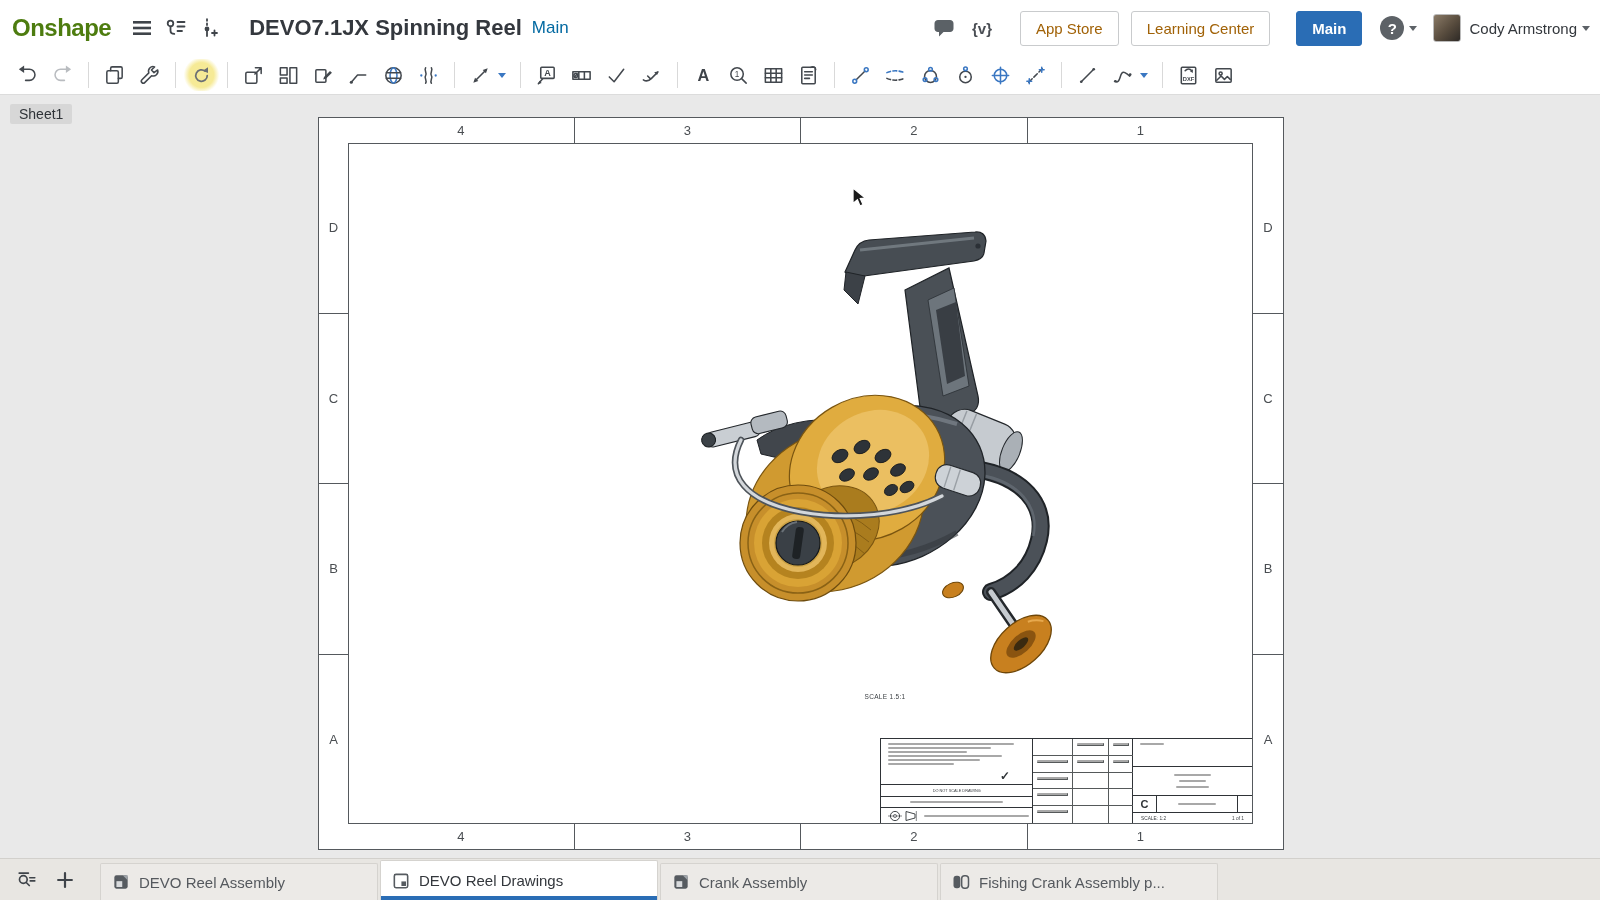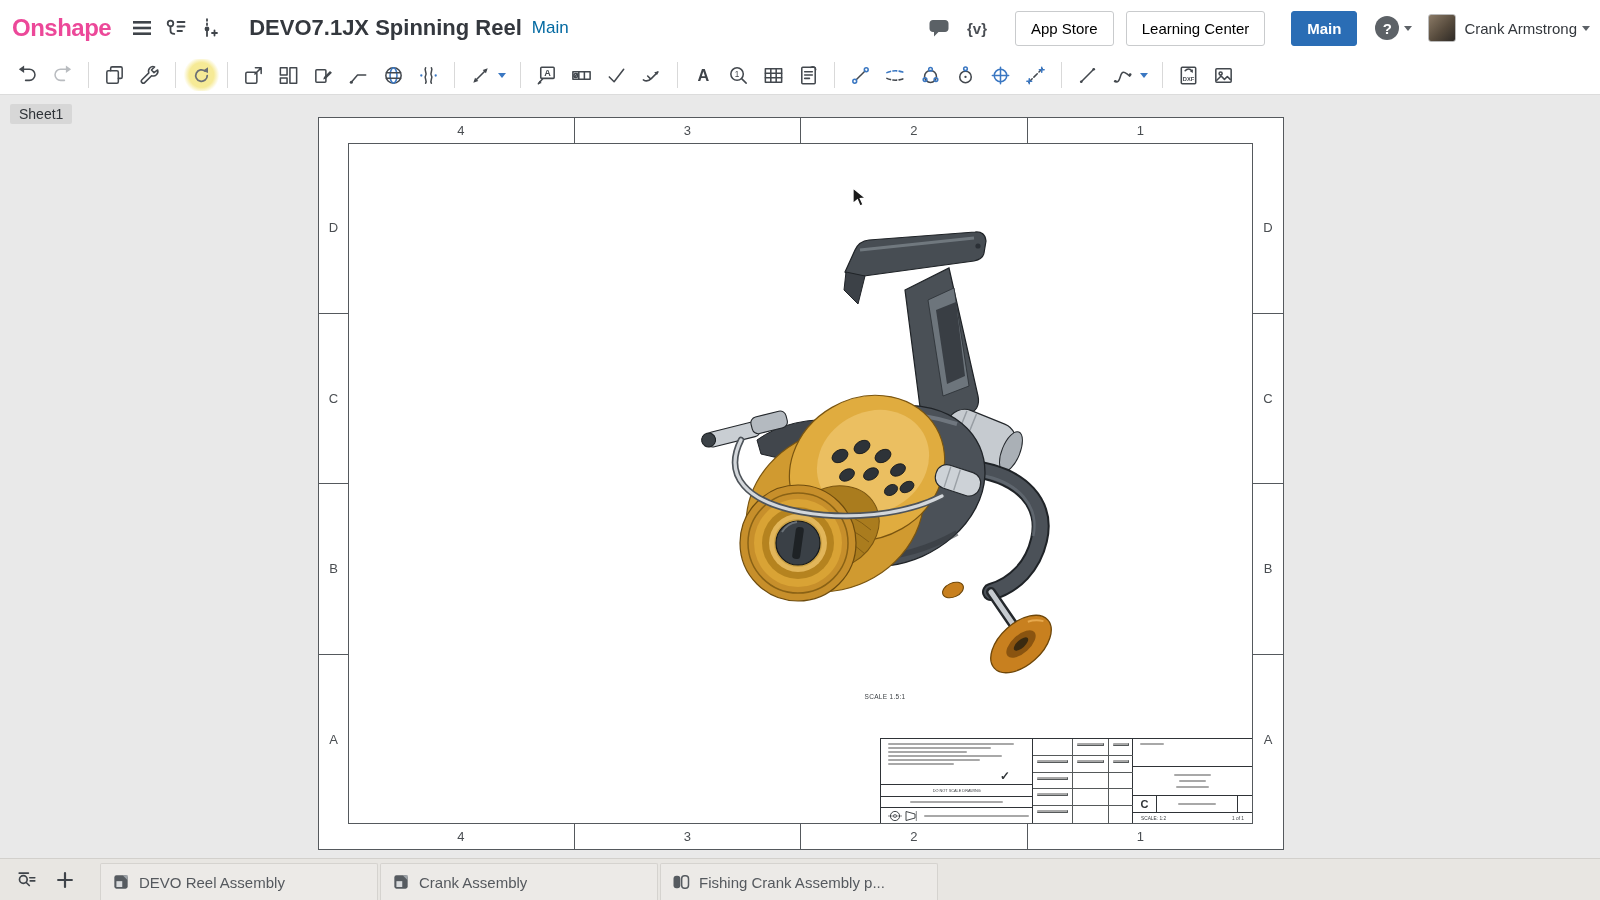--- a/index.html
+++ b/index.html
@@ -2,29 +2,29 @@
 <html><head>
 <meta charset="utf-8">
 <style>
   html,body{margin:0;padding:0;}
   body{width:1600px;height:900px;overflow:hidden;position:relative;background:#fff;
        font-family:"Liberation Sans",sans-serif;-webkit-font-smoothing:antialiased;}
 
   
   .header{position:absolute;left:0;top:0;width:1600px;height:56px;background:#fff;
           display:flex;align-items:center;box-sizing:border-box;}
-  .logo{margin-left:12px;font-size:24px;font-weight:800;color:#ec4899;letter-spacing:-0.5px;}
+  .logo{margin-left:12px;font-size:24px;font-weight:800;color:#4d7c0f;letter-spacing:-0.5px;}
   .hicon{display:flex;align-items:center;justify-content:center;width:34px;height:34px;cursor:pointer;}
   .hicon svg{width:24px;height:24px;}
   .hamburger{margin-left:14px;}
   .doc-title{margin-left:22px;font-size:22px;font-weight:bold;color:#34383e;white-space:nowrap;}
   .workspace{margin-left:10px;font-size:17px;color:#0369a1;}
   .hright{margin-left:auto;display:flex;align-items:center;padding-right:10px;}
   .fs-label{font-size:15px;font-weight:bold;color:#4a4e54;margin:0 16px 0 10px;}
-  .hbtn{border:1px solid #c9cbcd;border-radius:3px;background:#fff;color:#000000;
+  .hbtn{border:1px solid #c9cbcd;border-radius:3px;background:#fff;color:#a16207;
         font-size:15px;padding:8px 15px;margin-left:12px;cursor:pointer;font-family:inherit;}
   .hbtn.share{background:#2a6db5;border-color:#2a6db5;color:#fff;margin-left:26px;font-weight:bold;}
   .help-circle{width:24px;height:24px;border-radius:50%;background:#5d6267;color:#fff;font-weight:bold;
         font-size:15px;display:flex;align-items:center;justify-content:center;margin-left:18px;cursor:pointer;}
   .caret-dark{width:0;height:0;border-left:4px solid transparent;border-right:4px solid transparent;
         border-top:5px solid #5d6267;margin-left:5px;}
   .avatar{width:26px;height:26px;border-radius:3px;margin-left:16px;border:1px solid #bbb;
         background:linear-gradient(135deg,#8a7a66 0%,#574b3d 55%,#2e2a26 100%);}
   .user-name{font-size:15px;color:#33373c;margin-left:8px;}
 
@@ -143,21 +143,21 @@
           <path fill="#5b6166" d="M5 4h12c2 0 3.5 1.5 3.5 3.5v5c0 2-1.5 3.5-3.5 3.5h-6.5L6 20.5V16H5c-2 0-3.5-1.5-3.5-3.5v-5C1.5 5.5 3 4 5 4z"></path>
         </svg>
     </span>
     <span class="fs-label">{v}</span>
     <button class="hbtn">App Store</button>
     <button class="hbtn">Learning Center</button>
     <button class="hbtn share">Main</button>
     <span class="help-circle">?</span>
     <span class="caret-dark"></span>
     <span class="avatar"></span>
-    <span class="user-name">Crank Armstrong</span>
+    <span class="user-name">Cody Armstrong</span>
     <span class="caret-dark"></span>
   </div>
 </div>
 
 <div class="toolbar" id="toolbar">
     <span class="tool">
       <svg viewBox="0 0 24 24">
         <path fill="none" stroke="#43484e" stroke-width="1.6" stroke-linecap="round" stroke-linejoin="round" d="M8 5.5h6a5.8 5.8 0 0 1 0 11.6h-4"></path>
         <polygon fill="#43484e" points="8.5,1.5 3,5.5 8.5,9.5"></polygon>
       </svg>
@@ -623,20 +623,29 @@
       <div class="tab">
         <span style="display: flex;">
           <svg viewBox="0 0 24 24">
             <rect x="4" y="4" width="16" height="16" rx="2.5" fill="#565b60"></rect>
             <rect x="6.5" y="11" width="7" height="7" fill="#d9dbdd"></rect>
             <path d="M14 4h6v6z" fill="#9ea3a8"></path>
           </svg>
         </span>
         <span class="tlabel">DEVO Reel Assembly</span>
       </div>
+      <div class="tab active">
+        <span style="display: flex;">
+          <svg viewBox="0 0 24 24">
+            <rect x="4" y="4" width="16" height="16" rx="2" fill="none" stroke="#565b60" stroke-width="1.9"></rect>
+            <rect x="12.5" y="12.5" width="5.5" height="5.5" fill="#565b60"></rect>
+          </svg>
+        </span>
+        <span class="tlabel">DEVO Reel Drawings</span>
+      </div>
       <div class="tab">
         <span style="display: flex;">
           <svg viewBox="0 0 24 24">
             <rect x="4" y="4" width="16" height="16" rx="2.5" fill="#565b60"></rect>
             <rect x="6.5" y="11" width="7" height="7" fill="#d9dbdd"></rect>
             <path d="M14 4h6v6z" fill="#9ea3a8"></path>
           </svg>
         </span>
         <span class="tlabel">Crank Assembly</span>
       </div>

